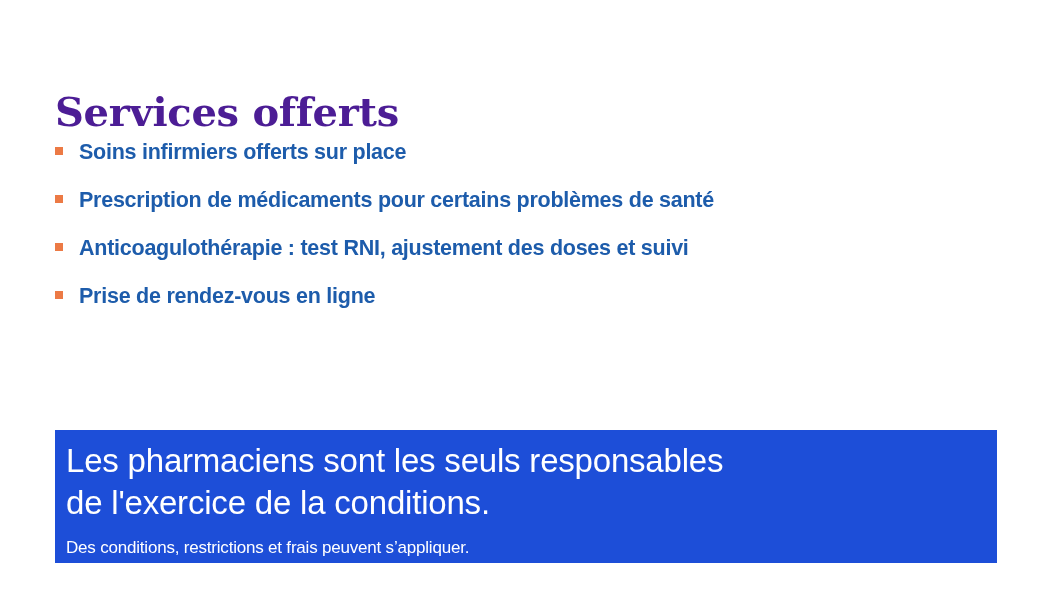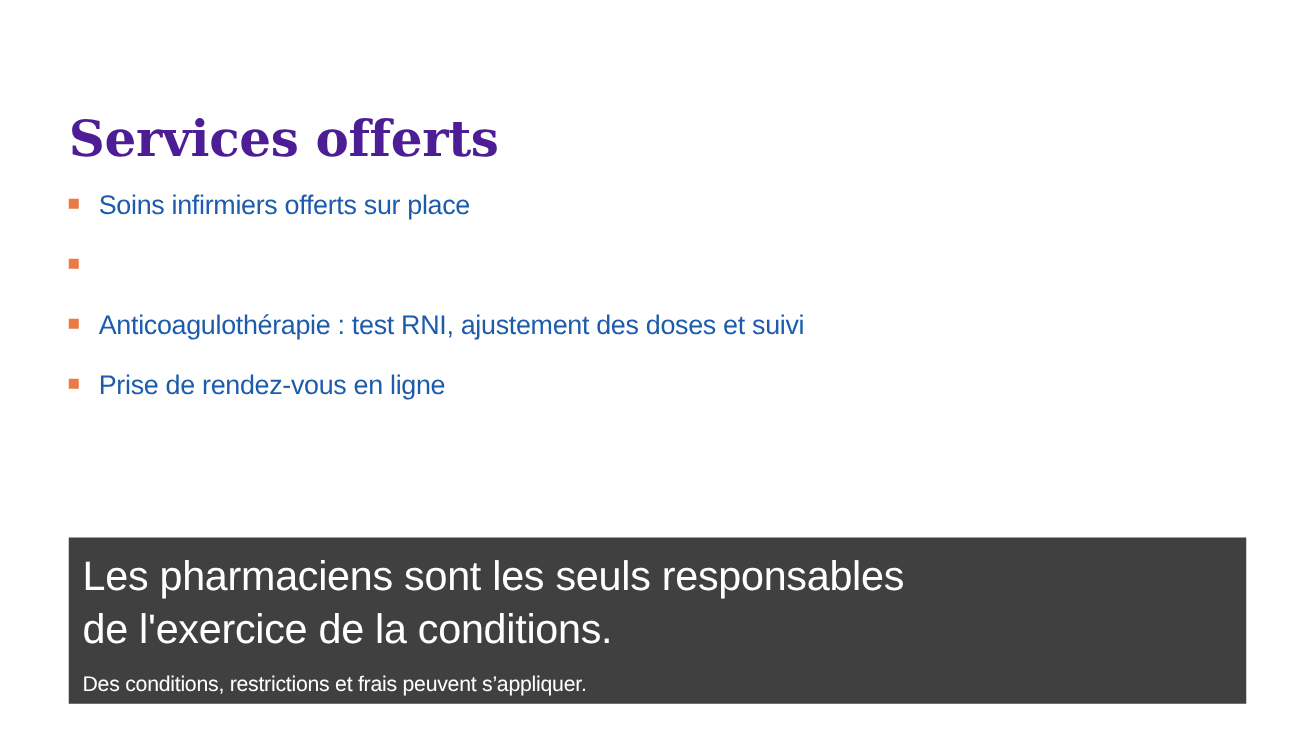--- a/index.html
+++ b/index.html
@@ -32,25 +32,26 @@
     line-height: 50px;
     letter-spacing: -0.3px;
     color: #4c1d95;
     white-space: nowrap;
   }
 
   
   .bullet-list {
     position: absolute;
     left: 55px;
-    top: 140px;
+    top: 128px;
     width: 980px;
     margin: 0;
     padding: 0;
     list-style: none;
+    font-weight: bold;
   }
   .bullet-item {
     position: relative;
     height: 48px;
     padding-left: 24px;
     display: flex;
     align-items: center;
   }
   .bullet-marker {
     position: absolute;
@@ -69,21 +70,21 @@
     white-space: nowrap;
   }
 
   
   .callout-box {
     position: absolute;
     left: 55px;
     top: 430px;
     width: 942px;
     height: 133px;
-    background: #404040;
+    background: #1d4ed8;
     box-sizing: border-box;
     padding: 10px 0 0 11px;
     overflow: hidden;
   }
   .callout-heading {
     font-family: "Liberation Sans", sans-serif;
     font-weight: normal;
     font-size: 33px;
     line-height: 42px;
     color: #FFFFFF;
@@ -110,20 +111,21 @@
 
   <ul class="bullet-list">
 
     <li class="bullet-item">
       <span class="bullet-marker"></span>
       <span class="bullet-text">Soins infirmiers offerts sur place</span>
     </li>
 
     <li class="bullet-item">
       <span class="bullet-marker"></span>
+      <span class="bullet-text">Prescription de médicaments pour certains problèmes de santé</span>
     </li>
 
 
     <li class="bullet-item">
       <span class="bullet-marker"></span>
       <span class="bullet-text">Anticoagulothérapie : test RNI, ajustement des doses et suivi</span>
     </li>
 
     <li class="bullet-item">
       <span class="bullet-marker"></span>

